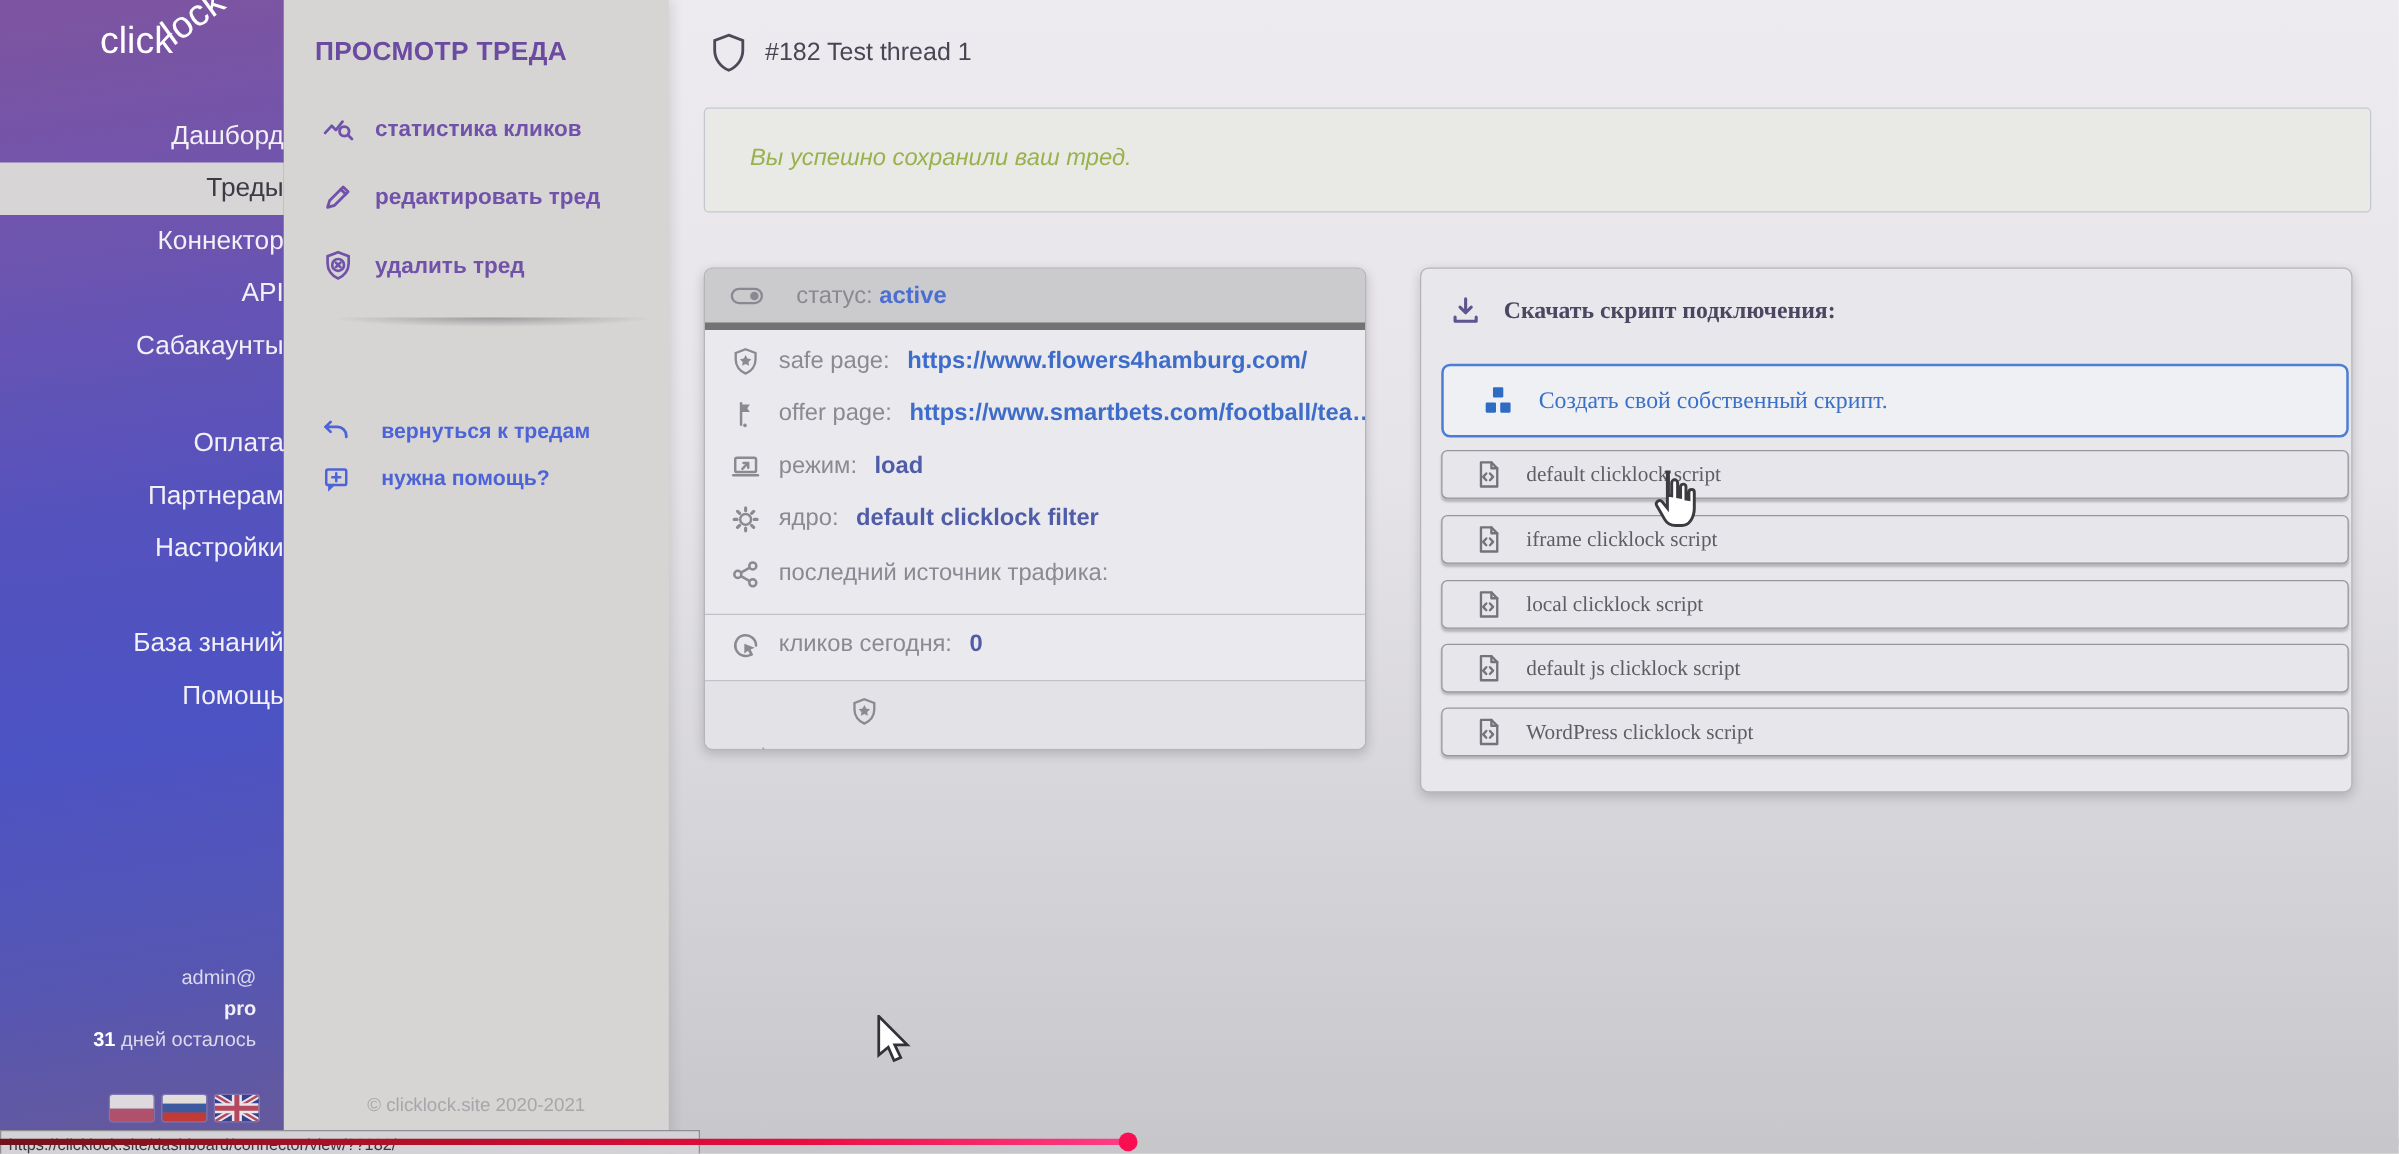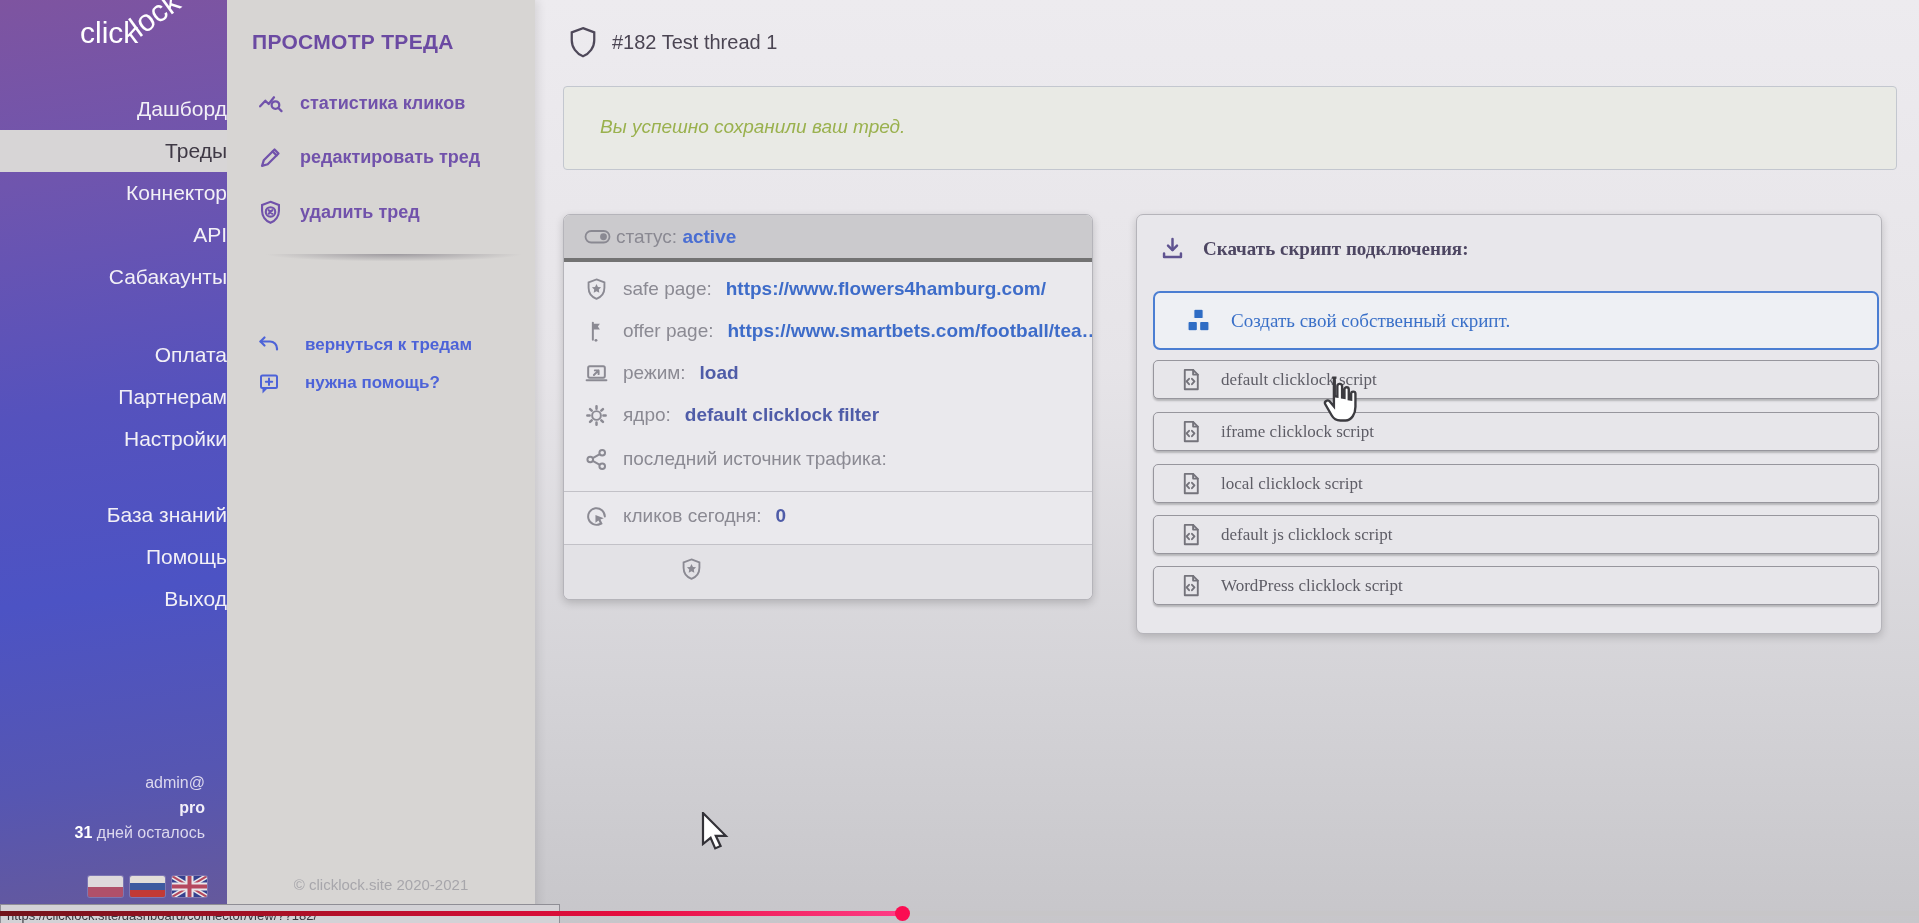--- a/index.html
+++ b/index.html
@@ -42,22 +42,22 @@
   
   .header-shield{position:absolute;left:568px;top:26px;}
   .page-title{position:absolute;left:612px;top:31px;font-size:20px;font-weight:400;color:#4b4553;}
   .alert{position:absolute;left:563px;top:86px;width:1334px;height:84px;box-sizing:border-box;
     background:#e9eae5;border:1px solid #c3c7cf;border-radius:4px;font-style:italic;}
   .alert-text{position:absolute;left:36px;top:29px;font-size:19px;color:#9ab14e;}
 
   
   .status-card{position:absolute;left:563px;top:214px;width:530px;height:386px;box-sizing:border-box;
     background:#eae9ed;border:1px solid #b5b4ba;border-radius:7px;box-shadow:0 3px 9px rgba(0,0,0,.18);overflow:hidden;}
-  .status-head{height:43px;background:#cbcacd;border-bottom:4px solid #737373;
-    display:flex;align-items:center;gap:5px;padding-left:20px;font-size:19px;}
+  .status-head{height:43px;background:#cbcacd;border-bottom:6px solid #737373;
+    display:flex;align-items:center;gap:26px;padding-left:20px;font-size:19px;}
   .status-head .lbl{color:#8a8992;}
   .status-head .val{color:#4a6ed2;font-weight:700;}
   .srow{position:absolute;left:20px;height:28px;display:flex;align-items:center;gap:14px;font-size:19px;white-space:nowrap;}
   .srow .lbl{color:#8b8a93;}
   .srow .val{font-weight:700;color:#4f5ca8;}
   .srow .val.link{color:#3e6cc9;cursor:pointer;}
   .sep1{position:absolute;left:0;right:0;top:276px;height:1px;background:#c2c1c7;}
   .sep2{position:absolute;left:0;right:0;top:329px;height:1px;background:#c2c1c7;}
   .tail{position:absolute;left:0;right:0;top:330px;bottom:0;background:#e3e2e6;}
 
@@ -97,21 +97,20 @@
     <div class="side-item">Дашборд</div>
     <div class="side-item active">Треды</div>
     <div class="side-item">Коннектор</div>
     <div class="side-item">API</div>
     <div class="side-item">Сабакаунты</div>
     <div class="side-item gap-a">Оплата</div>
     <div class="side-item">Партнерам</div>
     <div class="side-item">Настройки</div>
     <div class="side-item gap-b">База знаний</div>
     <div class="side-item">Помощь</div>
-    <div class="side-item">Выход</div>
   </div>
 
   <div class="account">
     <div>admin@</div>
     <div class="pro">pro</div>
     <div class="days"><b>31</b> <span>дней осталось</span></div>
   </div>
 </div>
 
 <div class="flags">

